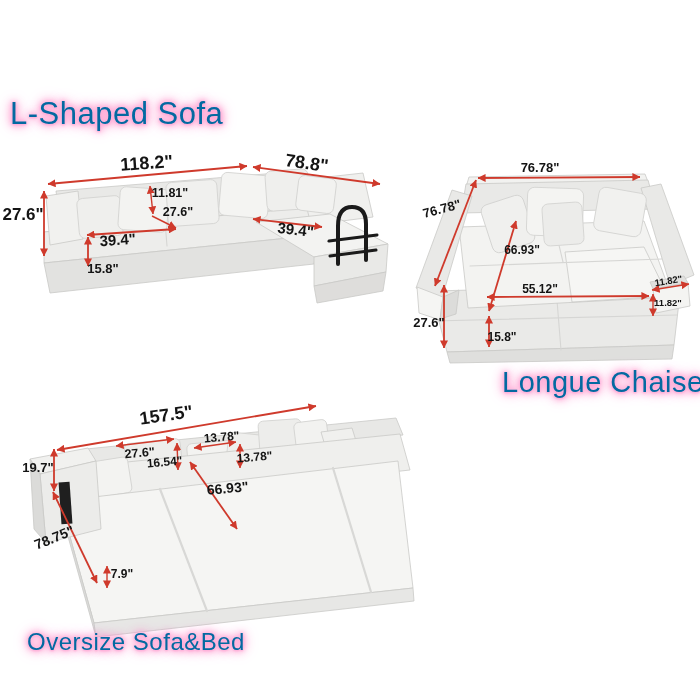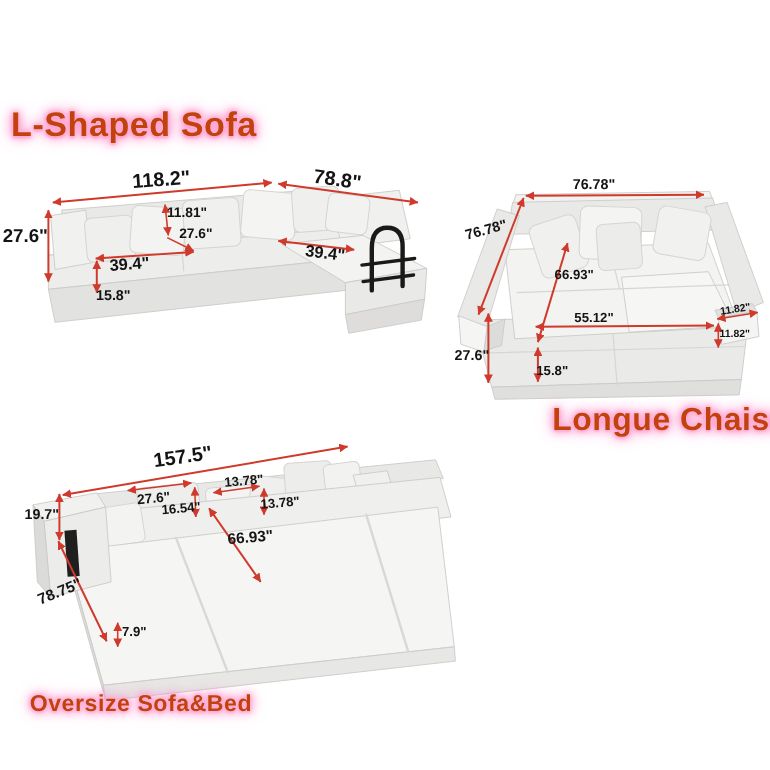--- a/index.html
+++ b/index.html
@@ -11,27 +11,27 @@
   svg .seam{stroke:#d8d8d6;stroke-width:2.2;stroke-linecap:round;}
   svg .seamthin{stroke:#d6d6d4;stroke-width:1.1;stroke-linecap:round;}
   svg .dim{stroke:#cf3a2c;stroke-width:1.8;fill:none;}
   svg .dimthin{stroke:#cf3a2c;stroke-width:1.4;fill:none;}
   svg .lbl{fill:#141414;font-weight:bold;text-anchor:middle;
            font-family:"Liberation Sans",sans-serif;}
   svg .f18{font-size:18px;} svg .f17{font-size:17px;} svg .f15{font-size:15px;}
   svg .f14{font-size:14px;} svg .f13{font-size:13px;} svg .f12{font-size:12.5px;}
   svg .f11{font-size:12px;} svg .f9{font-size:9.5px;}
   svg .metal{stroke:#1a1a1a;fill:none;stroke-linecap:round;}
-  .title{position:absolute;font-weight:bold;color:#c2410c;white-space:nowrap;
+  .title{position:absolute;font-weight:normal;color:#0369a1;white-space:nowrap;
          letter-spacing:0.5px;
          text-shadow:0 0 2px #ffc4e2,0 0 4px #ffa8d6,0 0 7px #ff8fc8,
                      0 0 11px #ff8fc8,0 0 16px #ff9ed0,0 1px 2px #ffb7dc;}
   .title-l{left:10px;top:96px;font-size:31px;}
   .title-lc{left:502px;top:366px;font-size:29px;}
-  .title-ov{left:27px;top:628px;font-size:21px;}
+  .title-ov{left:27px;top:628px;font-size:24px;}
 </style>
 </head>
 <body>
 
 <div class="canvas">
 <svg class="scene" width="700" height="700" viewBox="0 0 700 700">
   <defs>
     <marker id="ah" viewBox="0 0 10 10" refX="9.5" refY="5" markerWidth="8" markerHeight="8" markerUnits="userSpaceOnUse" orient="auto-start-reverse">
       <path d="M0,0 L10,5 L0,10 z" fill="#cf3a2c"></path>
     </marker>

